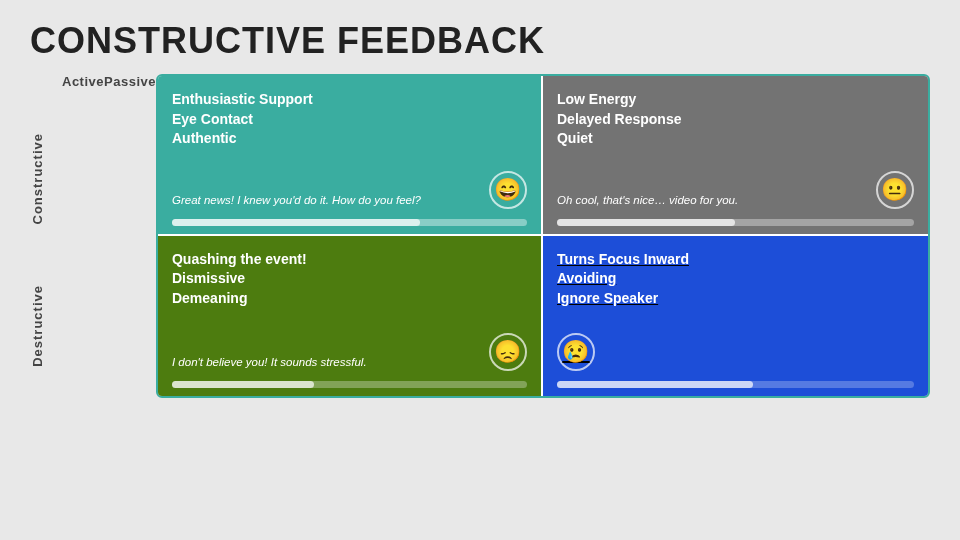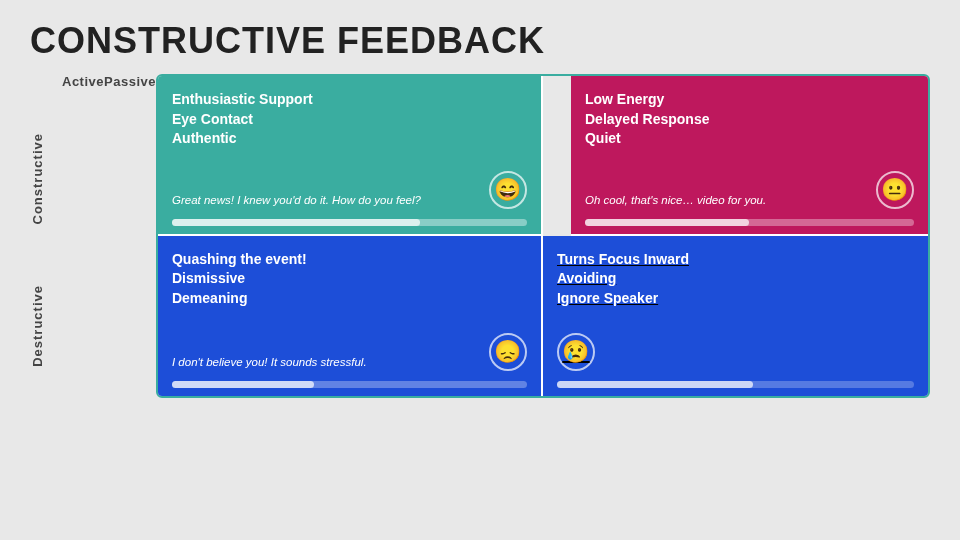--- a/index.html
+++ b/index.html
@@ -89,23 +89,23 @@
     .cell {
       display: flex;
       flex-direction: column;
       padding: 0;
       position: relative;
     }
 
     
     .cell-tl { background: #3aada0; border-right: 2px solid white; border-bottom: 2px solid white; }
     
-    .cell-tr { background: #be185d; border-bottom: 2px solid white; margin-left: 28px; }
-    
-    .cell-bl { background: #1d4ed8; border-right: 2px solid white; border-top: 0; }
+    .cell-tr { background: #737373; border-bottom: 2px solid white; }
+    
+    .cell-bl { background: #4d7c0f; border-right: 2px solid white; border-top: 0; }
     
     .cell-br { background: #1d4ed8; border-top: 0; text-decoration: underline; }
 
     .cell-top-section {
       flex: 1;
       padding: 14px 5px 8px 14px;
     }
 
     .cell-title {
       font-size: 14px;

